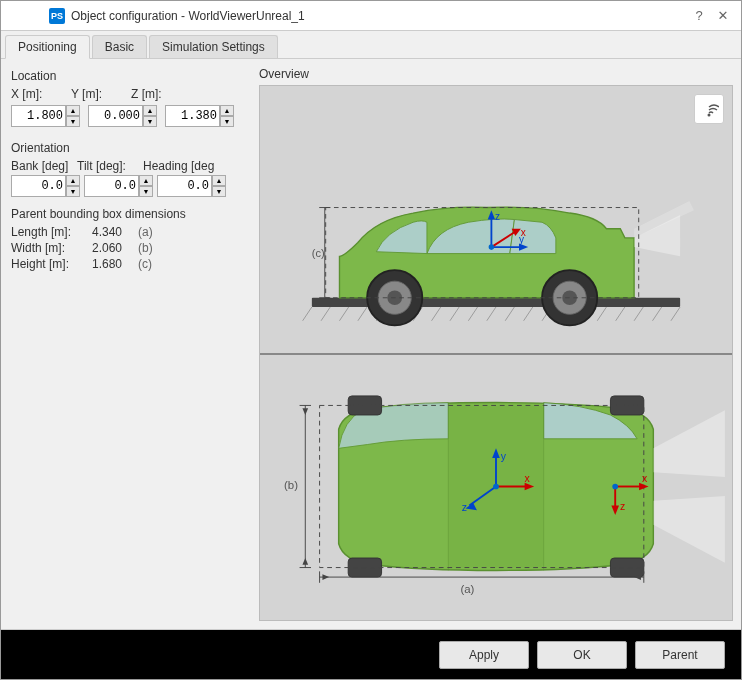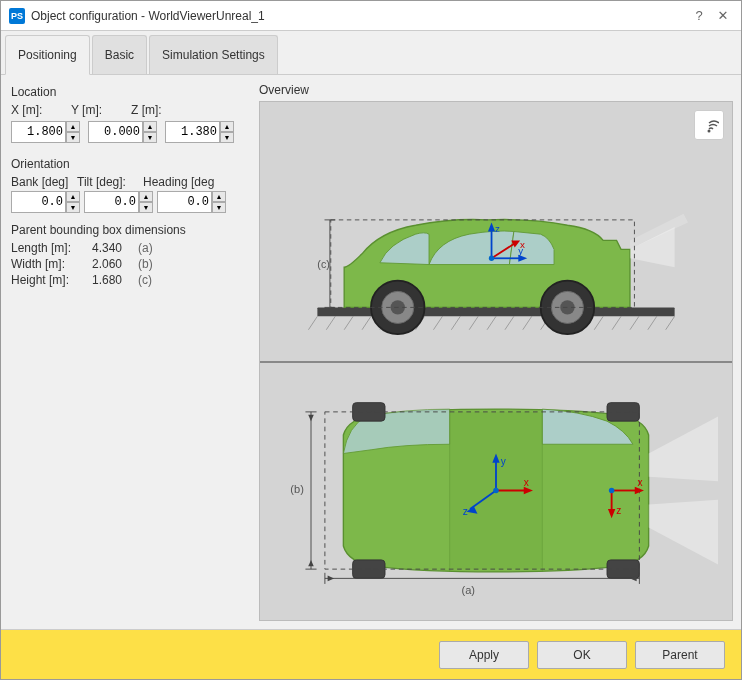--- a/index.html
+++ b/index.html
@@ -39,20 +39,21 @@
       width: 16px;
       height: 16px;
       background: #0078d7;
       border-radius: 2px;
       display: flex;
       align-items: center;
       justify-content: center;
       color: white;
       font-size: 9px;
       font-weight: bold;
+      margin-left: 40px;
     }
     .title-text {
       font-size: 12px;
       color: #333;
     }
     .title-controls {
       display: flex;
       gap: 4px;
     }
     .title-btn {
@@ -69,21 +70,21 @@
     }
 
     .tabs-bar {
       display: flex;
       background: #f0f0f0;
       border-bottom: 1px solid #ccc;
       padding: 0 4px;
       padding-top: 4px;
     }
     .tab {
-      padding: 12px 12px;
+      padding: 4px 12px;
       border: 1px solid #ccc;
       border-bottom: none;
       background: #e0e0e0;
       cursor: pointer;
       font-size: 12px;
       color: #333;
       margin-right: 2px;
       border-radius: 3px 3px 0 0;
     }
     .tab.active {
@@ -233,21 +234,21 @@
       border-radius: 3px;
       display: flex;
       align-items: center;
       justify-content: center;
       cursor: pointer;
       z-index: 10;
     }
 
     .footer {
       height: 50px;
-      background: #fde047;
+      background: #000000;
       border-top: 1px solid #ccc;
       display: flex;
       align-items: center;
       justify-content: flex-end;
       padding: 17px 16px;
       gap: 8px;
     }
     .footer-btn {
       width: 90px;
       height: 28px;

